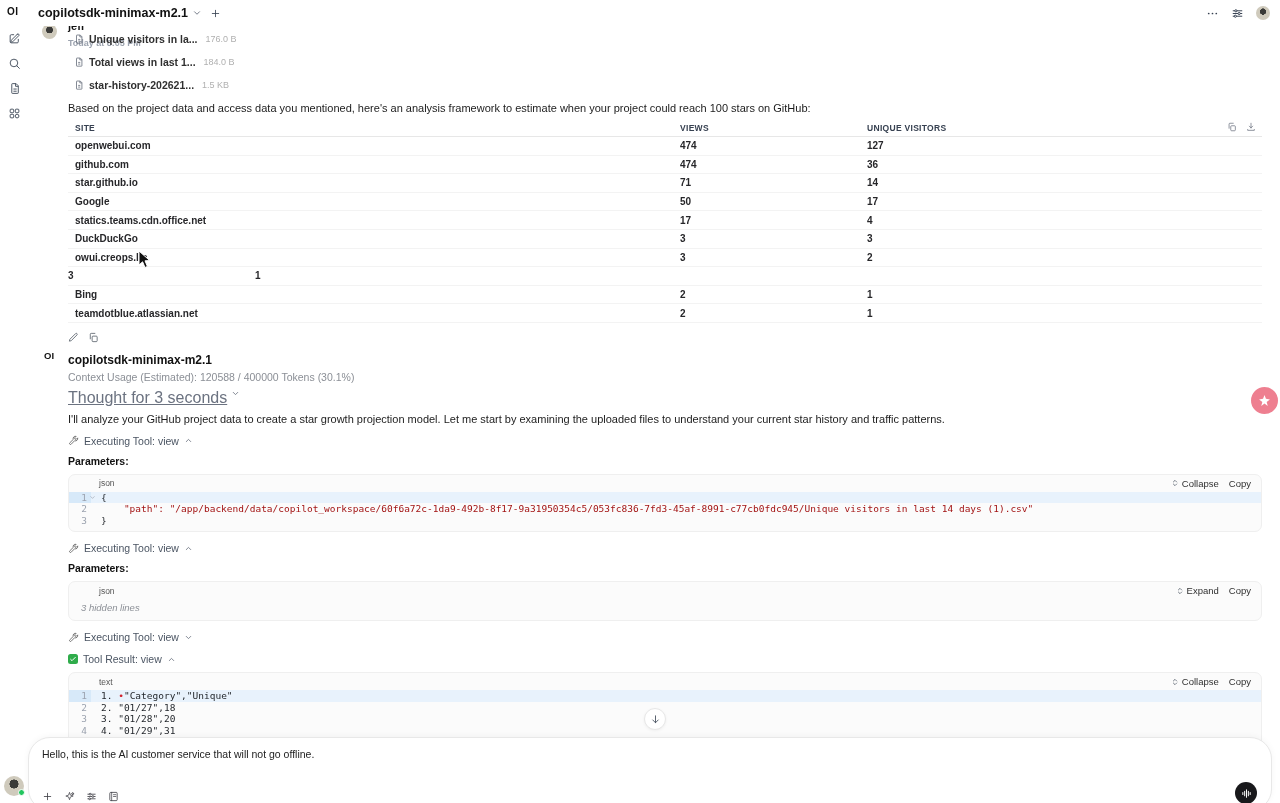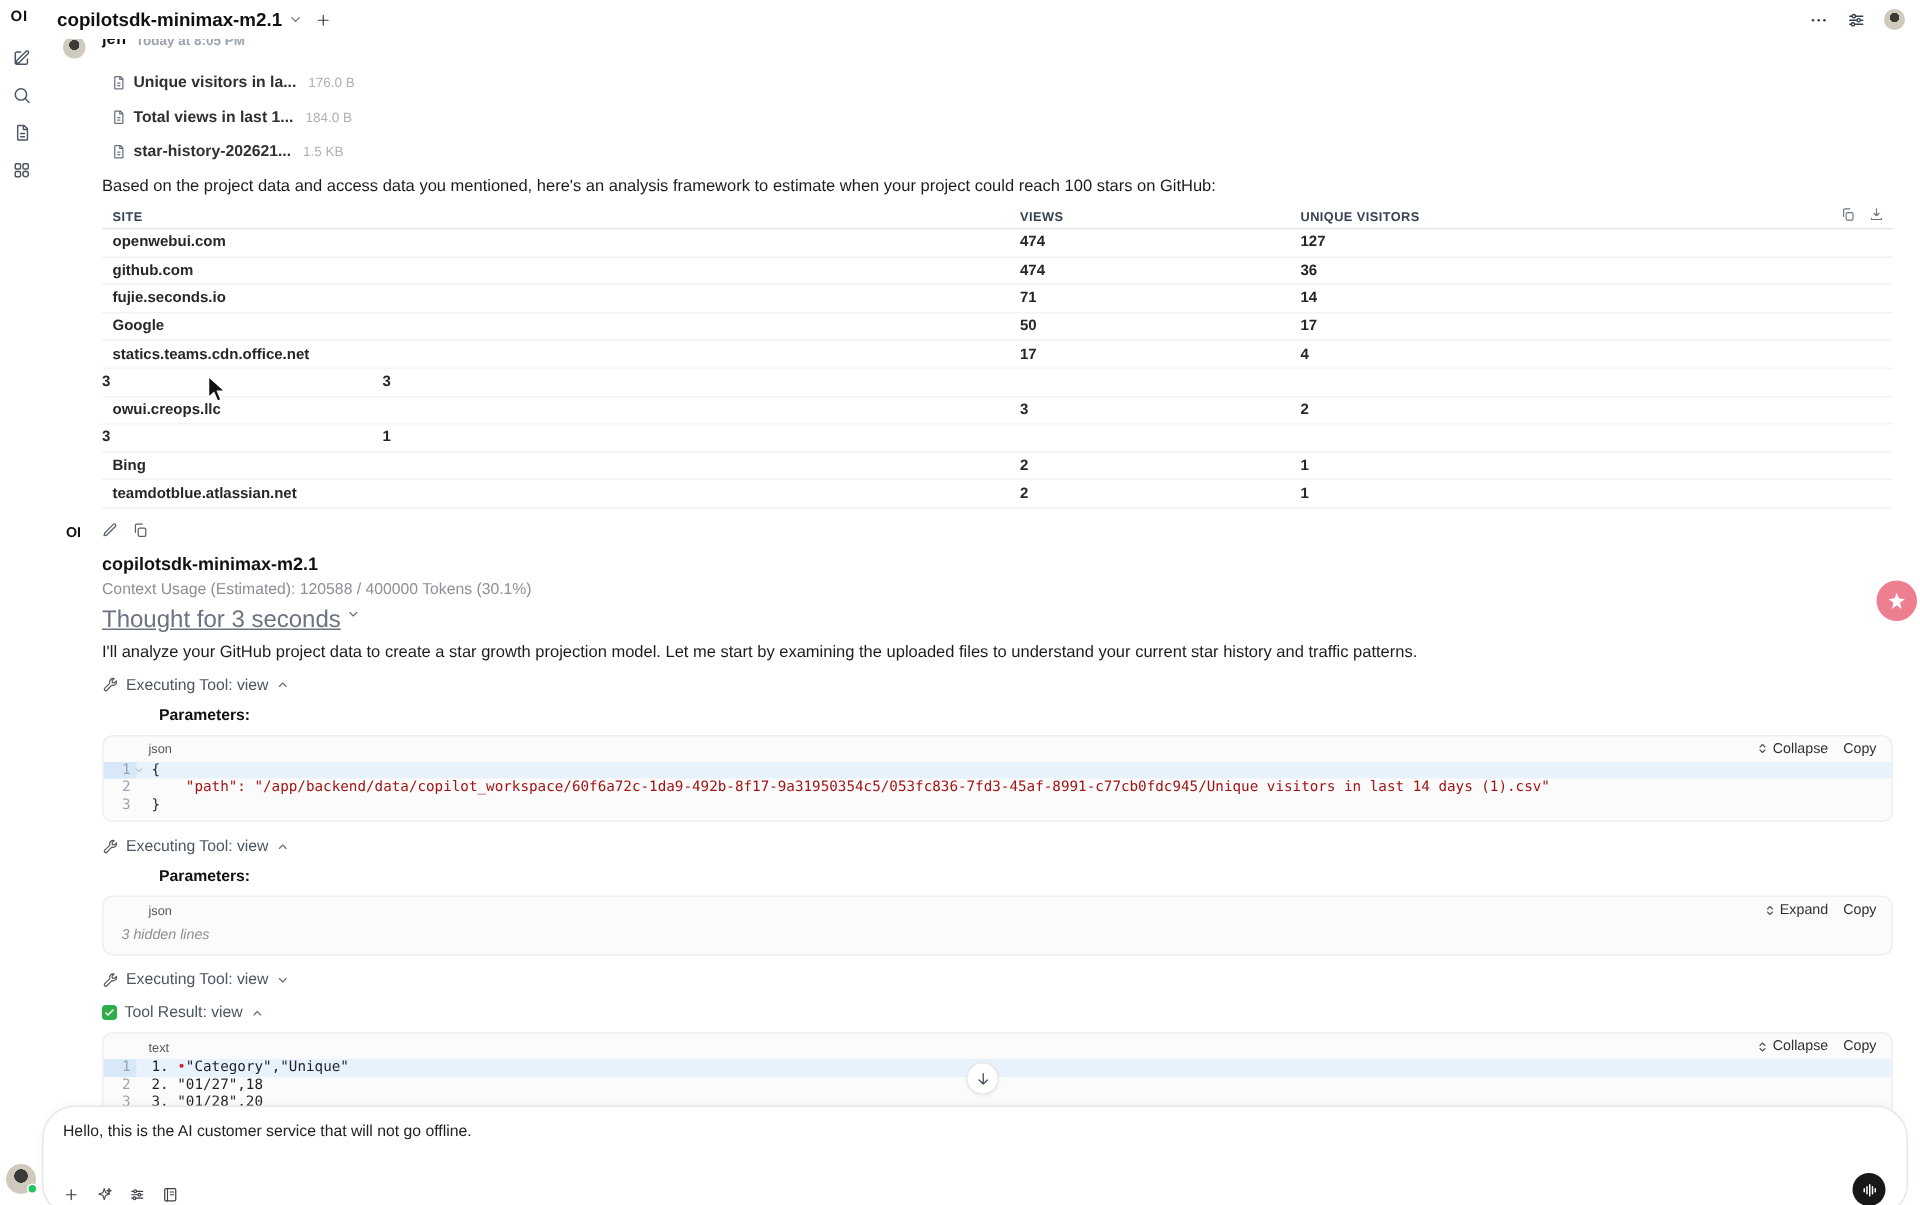--- a/index.html
+++ b/index.html
@@ -29,21 +29,21 @@
   .hd-ic svg { width:13px; height:13px; }
   .hd-avatar { width:14px; height:14px; border-radius:50%;
     background:radial-gradient(circle at 50% 40%, #3a3a38 0 28%, #cfcabc 30%); }
 
   
   .chat { position:absolute; left:28px; top:20px; right:0; padding-left:40px; padding-right:18px; }
   .u-avatar { position:absolute; left:14px; top:4px; width:15px; height:15px; border-radius:50%;
     background:radial-gradient(circle at 50% 40%, #3a3a38 0 28%, #cfcabc 30%); }
   .oi-avatar { position:absolute; left:16px; top:330px; font-size:9.5px; font-weight:700; color:#111; }
 
-  .msg-head { display:flex; align-items:flex-end; gap:6px; height:12px; margin-bottom:16px; }
+  .msg-head { display:flex; align-items:flex-start; gap:6px; height:12px; margin-bottom:0;flex-direction:column; }
   .msg-author { font-size:11px; font-weight:700; color:#111; }
   .msg-time { font-size:9px; color:#9ca3af;font-weight:bold; }
 
   .attachment { display:flex; align-items:center; gap:5px; height:13px; margin:0 0 10px 6px; cursor:pointer; }
   .attachment svg { width:10px; height:12px; color:#6b7280; }
   .att-name { font-size:10.5px; font-weight:700; color:#303030; }
   .att-size { font-size:9px; color:#b0b0b0; margin-left:3px; }
 
   .paragraph { margin-top:11px; font-size:11px; color:#1c1c1c; }
 
@@ -67,21 +67,21 @@
   .ctx { margin-top:4px; font-size:10.5px; color:#8b8f96; }
   .thought { margin-top:6px; font-size:16px; color:#6b7280; display:flex; align-items:flex-start; gap:4px; cursor:pointer;text-decoration:underline; }
   .thought svg { width:9px; height:9px; }
   .intro { margin-top:6px; font-size:11px; color:#1c1c1c; }
 
   .tool-row { margin-top:10px; display:flex; align-items:center; gap:5px; font-size:10.5px; color:#4b5563; cursor:pointer; }
   .tool-row svg.w { width:11px; height:11px; color:#555; }
   .tool-row svg.ch { width:9px; height:9px; color:#6b7280; }
   .check-badge { width:10px; height:10px; background:#2fac4b; border-radius:2.5px; display:flex; align-items:center; justify-content:center; }
   .check-badge svg { width:8px; height:8px; color:#fff; }
-  .params { margin-top:8px; font-size:10.5px; font-weight:700; color:#111;margin-left:38px; }
+  .params { margin-top:8px; font-size:10.5px; font-weight:700; color:#111; }
 
   
   .codeblock { margin-top:7px; background:#fbfbfb; border:1px solid #efefef; border-radius:7px; overflow:hidden;
     font-family:"DejaVu Sans Mono", monospace; position:relative; }
   .cb-head { display:flex; align-items:center; height:17px; padding:0 10px; }
   .cb-lang { font-size:8.5px; color:#565656; font-family:"Liberation Sans", sans-serif; margin-left:20px; }
   .cb-ctrl { margin-left:auto; display:flex; align-items:flex-start; gap:10px; font-family:"Liberation Sans", sans-serif; }
   .cb-btn { font-size:9.5px; color:#303030; display:flex; align-items:center; gap:3px; cursor:pointer; }
   .cb-btn svg { width:8px; height:8px; color:#4b5563; }
   .cb-body { padding-bottom:5px; }
@@ -309,35 +309,36 @@
         <div class="c1 td">openwebui.com</div>
         <div class="c2 td">474</div>
         <div class="c3 td">127</div>
       </div>
     <div class="trow">
         <div class="c1 td">github.com</div>
         <div class="c2 td">474</div>
         <div class="c3 td">36</div>
       </div>
     <div class="trow">
-        <div class="c1 td">fujie.seconds.io</div>
+        <div class="c1 td">star.github.io</div>
         <div class="c2 td">71</div>
         <div class="c3 td">14</div>
       </div>
     <div class="trow">
         <div class="c1 td">Google</div>
         <div class="c2 td">50</div>
         <div class="c3 td">17</div>
       </div>
     <div class="trow">
         <div class="c1 td">statics.teams.cdn.office.net</div>
         <div class="c2 td">17</div>
         <div class="c3 td">4</div>
       </div>
     <div class="trow">
+        <div class="c1 td">DuckDuckGo</div>
         <div class="c2 td">3</div>
         <div class="c3 td">3</div>
       </div>
     <div class="trow">
         <div class="c1 td">owui.creops.llc</div>
         <div class="c2 td">3</div>
         <div class="c3 td">2</div>
       </div>
     <div class="trow">
         <div class="c2 td">3</div>

